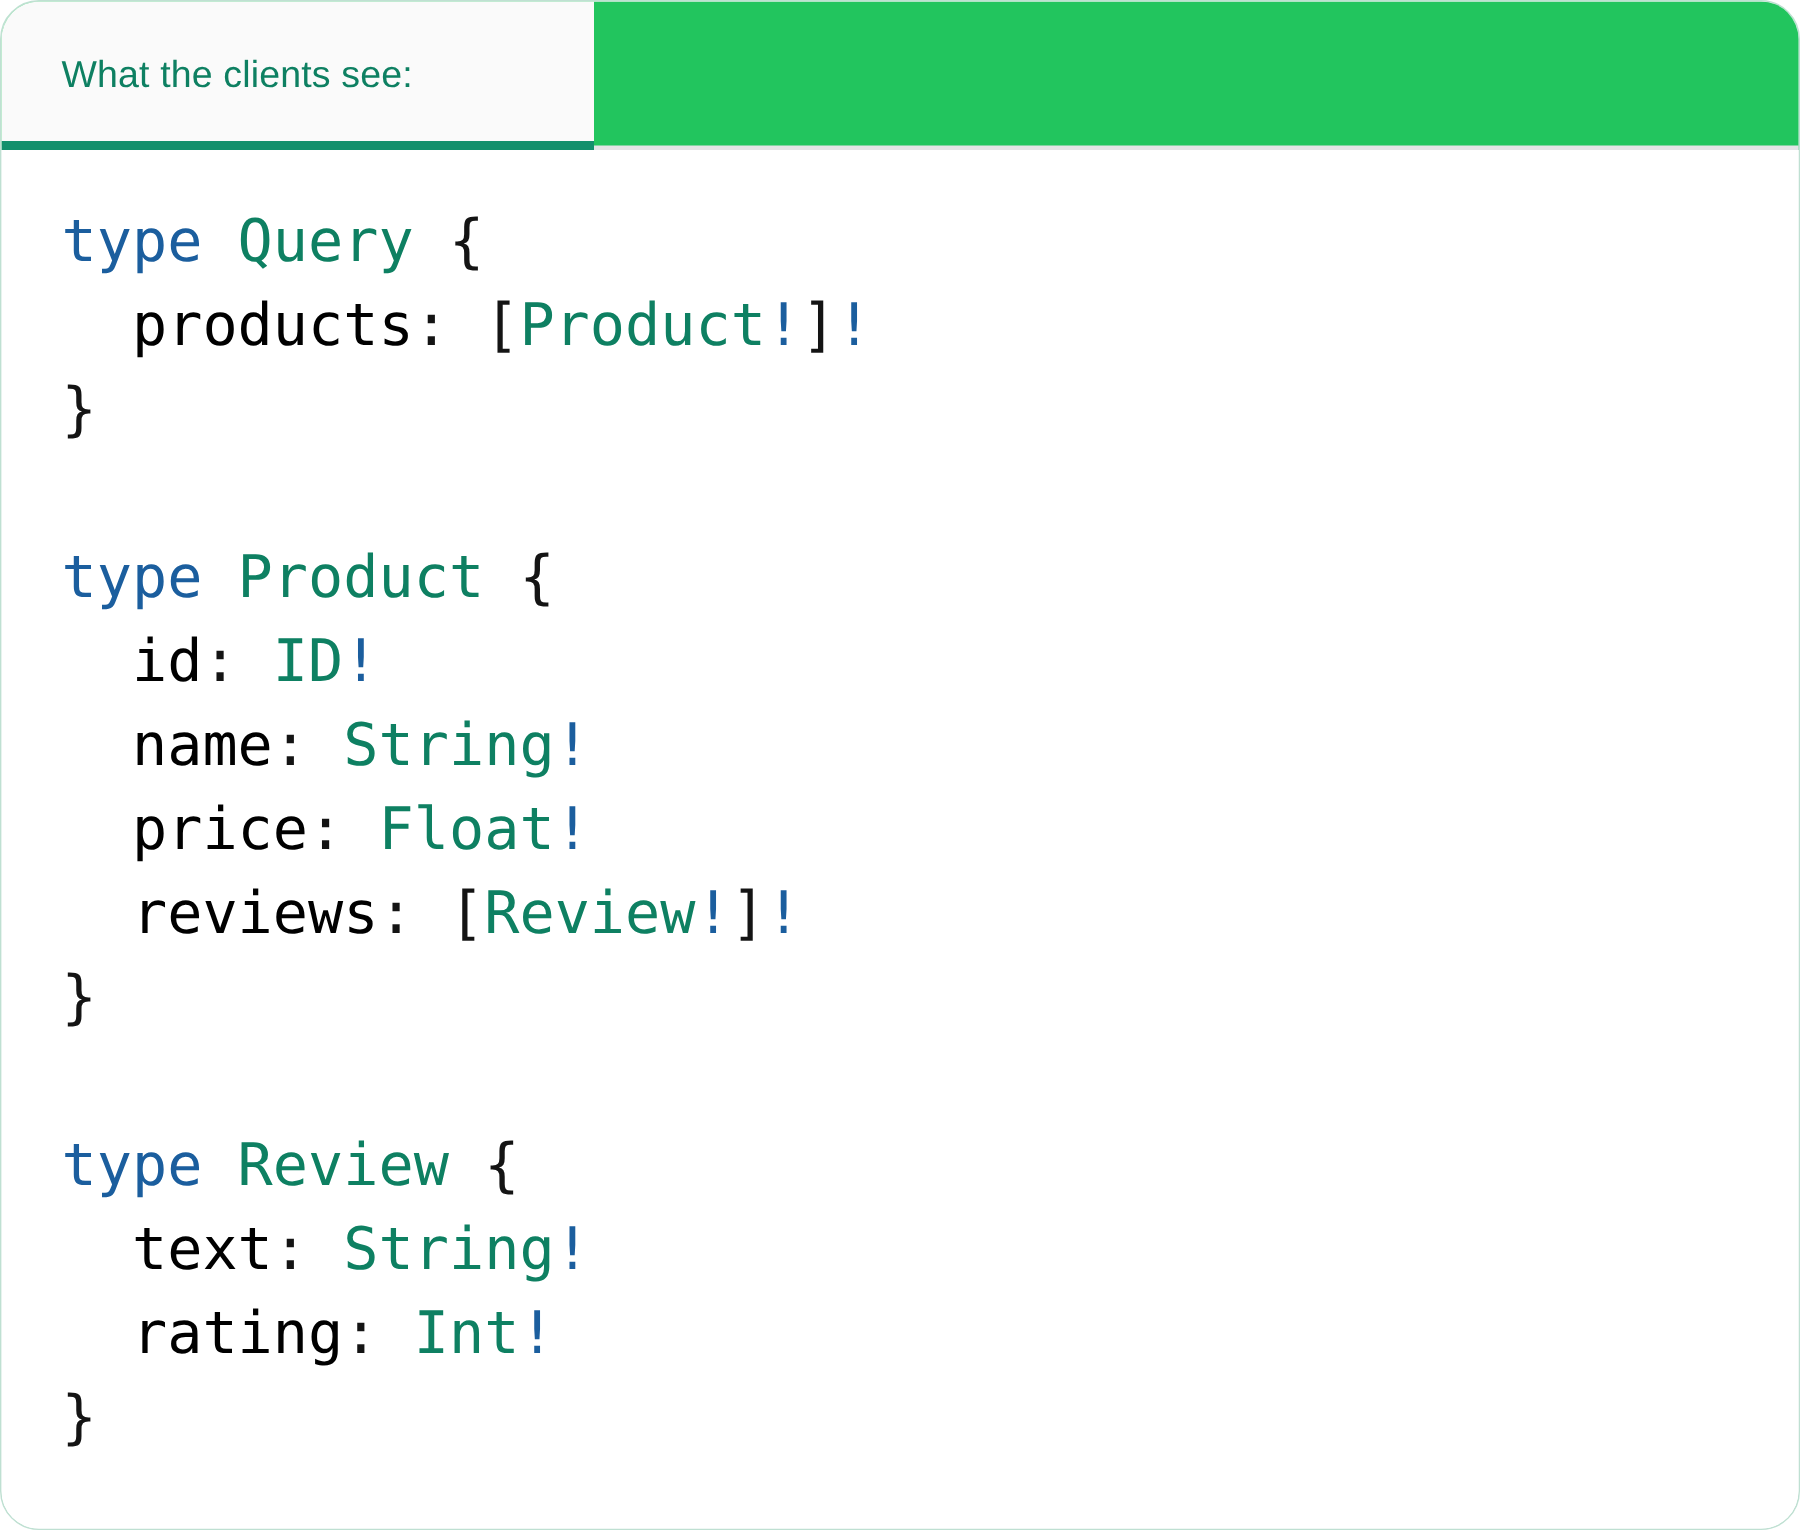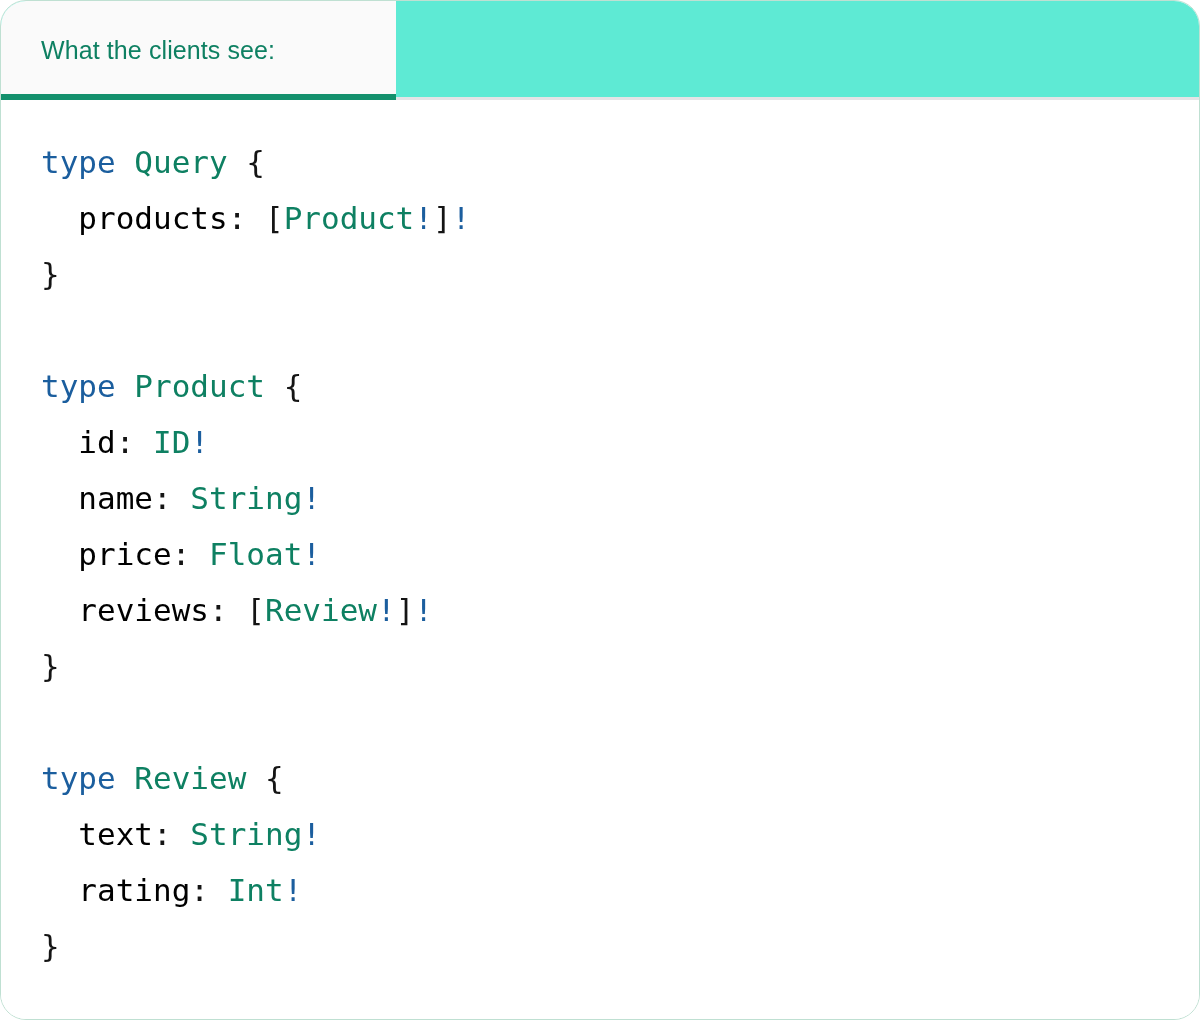--- a/index.html
+++ b/index.html
@@ -27,21 +27,21 @@
     overflow: hidden;
   }
 
   
   .tabbar {
     position: absolute;
     left: 0;
     top: 0;
     width: 1200px;
     height: 99px;
-    background: #5eead4;
+    background: #22c55e;
     box-sizing: border-box;
     padding-left: 35px;
   }
   .tabbar-rule {
     position: absolute;
     left: 0;
     top: 96px;
     width: 1200px;
     height: 3px;
     background: #e4e4e6;
@@ -84,21 +84,21 @@
     width: 1200px;
     height: 921px;
     background: #ffffff;
     box-sizing: border-box;
     padding: 34px 0 0 40px;
     overflow: hidden;
   }
   .code pre {
     margin: 0;
     font-family: "DejaVu Sans Mono", "Liberation Mono", monospace;
-    font-size: 31px;
+    font-size: 39px;
     line-height: 56px;
     white-space: pre;
     color: #141414;
     letter-spacing: 0px;
   }
   .code-line {
     height: 56px;
     white-space: pre;
   }
   .tok-kw   { color: #1b5e9e; }

